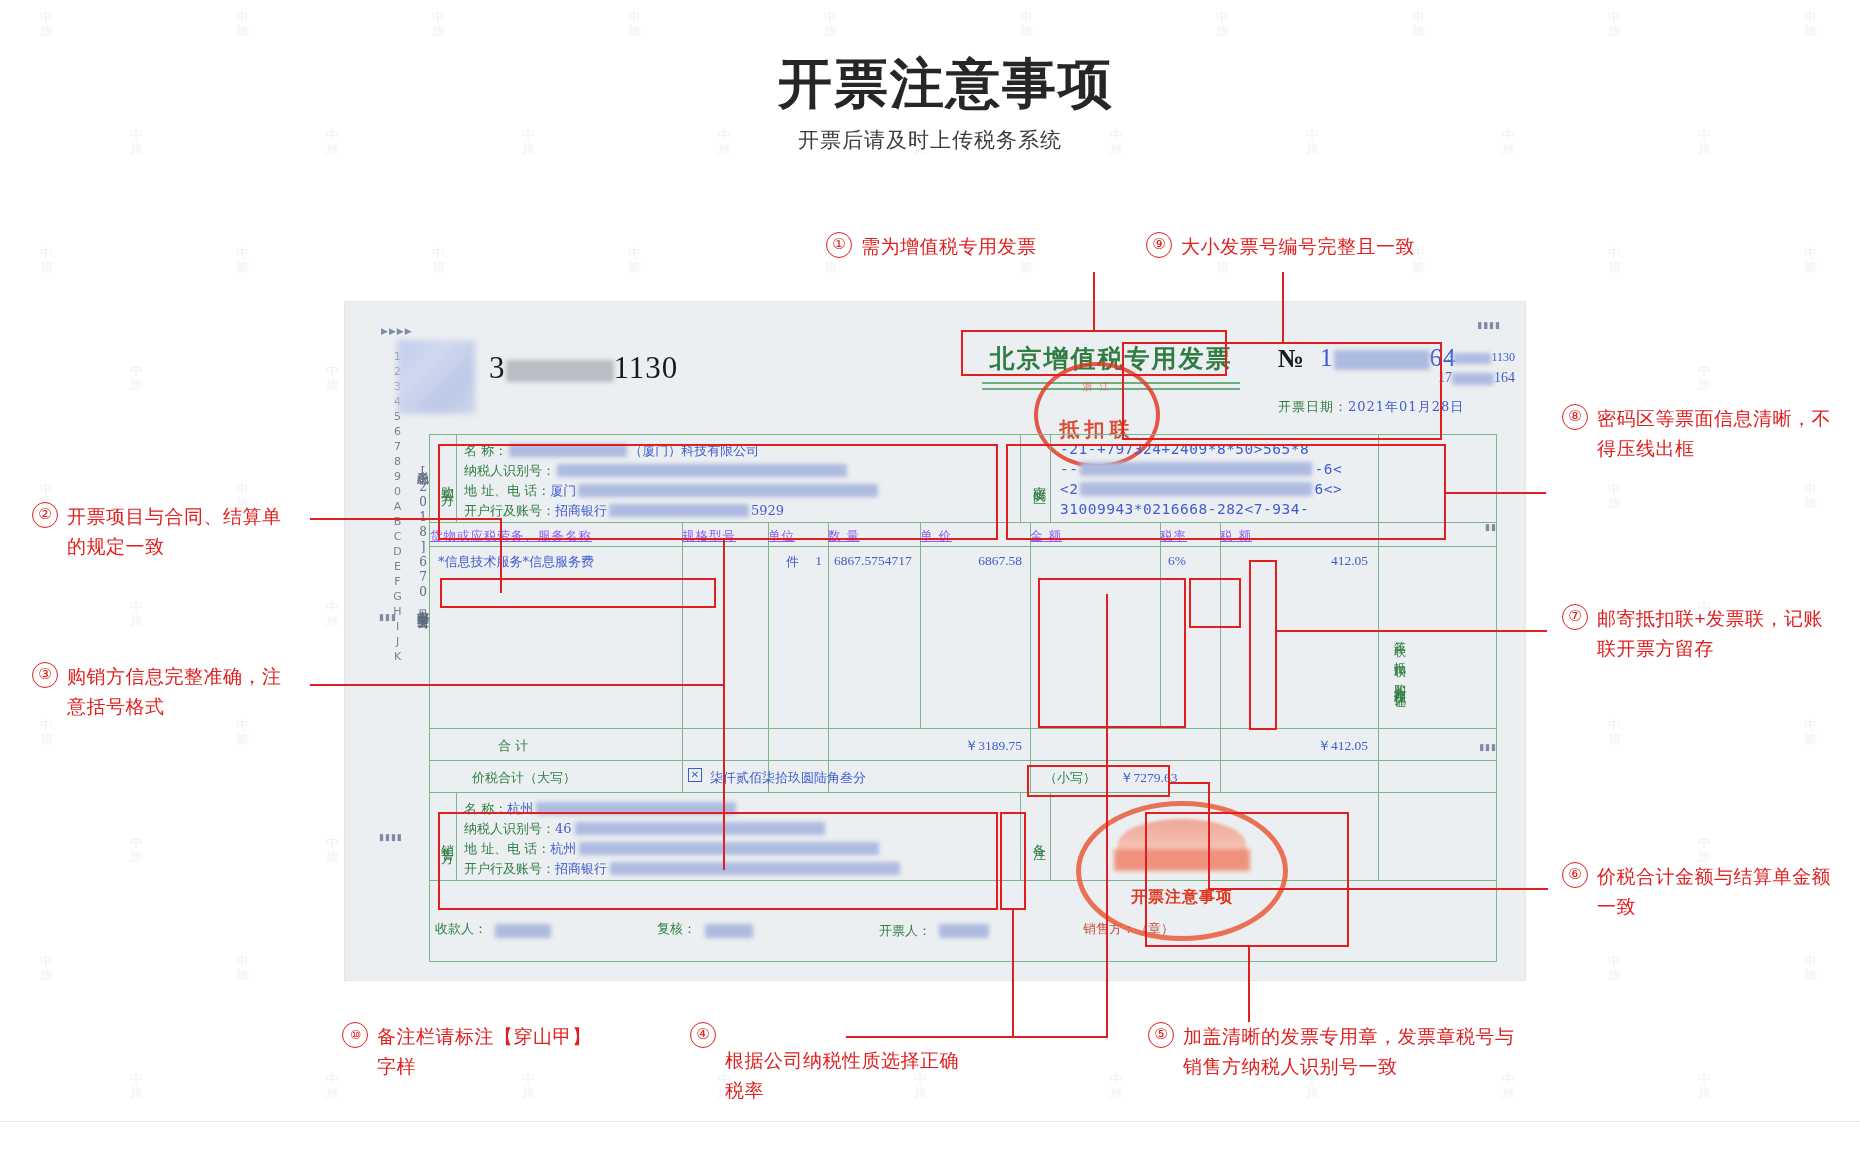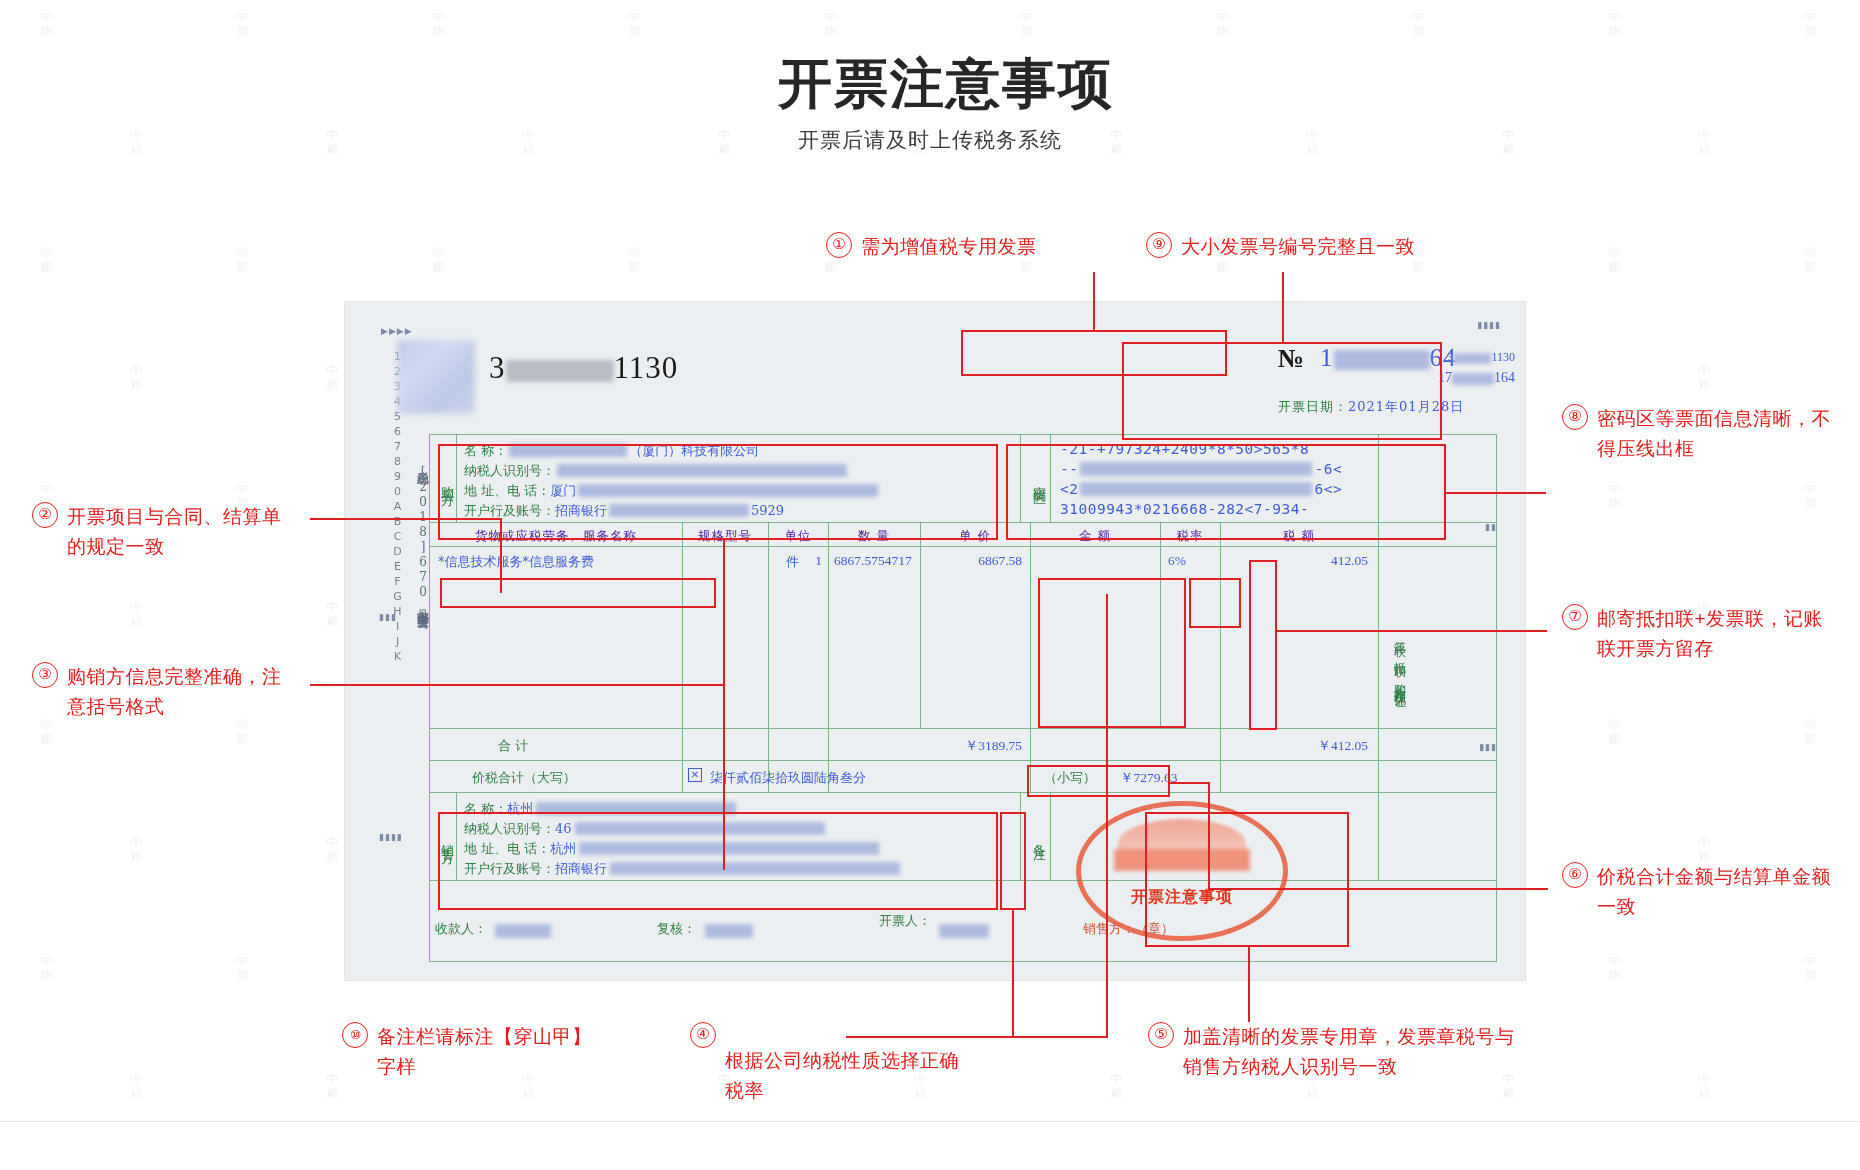--- a/index.html
+++ b/index.html
@@ -125,23 +125,24 @@
   .vline { position:absolute; top:0; width:1px; background:#7fb38c; }
   .cellv { 
     position:absolute; text-align:center; color:#2f7d43;
     font-family:"DejaVu Serif",serif; font-size:13px; letter-spacing:3px;
     writing-mode:vertical-rl; text-orientation:upright; line-height:1.1;
   }
   .lbl { color:#2f7d43; font-family:"DejaVu Serif",serif; font-size:13px; white-space:nowrap; }
   .val { color:#3f5bd0; font-family:"DejaVu Serif",serif; font-size:13px; white-space:nowrap; }
   .valm { color:#3f5bd0; font-family:"Liberation Serif",serif; font-size:13.5px; white-space:nowrap; }
   .th {
-    position:absolute; text-align:center; color:#4c1d95;
+    position:absolute; color:#8b5cf6;
     font-family:"DejaVu Serif",serif; font-size:12.5px; letter-spacing:1px;
     white-space:nowrap;
+    text-decoration:underline;
   }
   .pwd-line {
     position:absolute; left:0; color:#3f5bd0; font-size:14.5px;
     font-family:"DejaVu Sans Mono","Liberation Mono",monospace; letter-spacing:.5px; white-space:nowrap;
   }
   
   .rbox { position:absolute; border:2.5px solid #e02020; z-index:5; }
   .rline { position:absolute; background:#e02020; z-index:4; }
   .rline.h { height:2px; }
   .rline.v { width:2px; }
@@ -579,20 +580,28 @@
     <div class="strip-mark" style="right:10px;top:210px;">▮▮</div>
     <div class="strip-mark" style="right:10px;top:430px;">▮▮▮</div>
 
     <div class="inv-head">
       <div class="blur-box"></div>
 
       <div class="inv-bignum">
         <span>3</span><span class="redact" style="width:108px;height:22px;"></span><span>1130</span>
       </div>
 
+      <div class="inv-titlezone">
+        <div class="inv-title-cn">北京增值税专用发票</div>
+        <div class="green-rule" style="top:50px;"></div>
+        <div class="green-rule" style="top:56px;"></div>
+        <div class="stamp-round"></div>
+        <div class="stamp-text-sm">浙  江</div>
+        <div class="stamp-text">抵扣联</div>
+      </div>
 
       <div class="no-block">
         <div class="no-glyph">№</div>
         <div class="no-main">
           <span>1</span><span class="redact blue" style="width:96px;height:20px;"></span><span>64</span>
         </div>
         <div class="no-side1">
           <span>3</span><span class="redact blue" style="width:38px;height:11px;"></span><span>1130</span>
         </div>
         <div class="no-side2">
@@ -692,21 +701,21 @@
       <div class="oval-stamp" style="left:646px;top:366px;width:212px;height:140px;"></div>
       <div class="oval-arc" style="left:688px;top:384px;width:128px;height:50px;"></div>
       <div class="oval-bar" style="left:684px;top:414px;width:136px;height:22px;"></div>
       <div class="oval-label" style="left:646px;top:452px;width:212px;">开票注意事项</div>
     </div>
 
     <div class="lbl" style="position:absolute;left:68px;bottom:34px;">收款人：</div>
     <span class="redact blue" style="position:absolute;left:128px;bottom:34px;width:56px;height:14px;"></span>
     <div class="lbl" style="position:absolute;left:290px;bottom:34px;">复核：</div>
     <span class="redact blue" style="position:absolute;left:338px;bottom:34px;width:48px;height:14px;"></span>
-    <div class="lbl" style="position:absolute;left:512px;bottom:42px;text-align:right;">开票人：</div>
+    <div class="lbl" style="position:absolute;left:512px;bottom:32px;text-align:right;">开票人：</div>
     <span class="redact blue" style="position:absolute;left:572px;bottom:34px;width:50px;height:14px;"></span>
     <div class="lbl" style="position:absolute;left:716px;bottom:34px;color:#c4553c;">销售方：（章）</div>
   </div>
 </div>
 
 <div class="rbox" style="left:961px;top:330px;width:266px;height:46px;"></div>
 <div class="rbox" style="left:1122px;top:342px;width:320px;height:98px;"></div>
 <div class="rbox" style="left:438px;top:444px;width:560px;height:96px;"></div>
 <div class="rbox" style="left:1006px;top:444px;width:440px;height:96px;"></div>
 <div class="rbox" style="left:440px;top:578px;width:276px;height:30px;"></div>

